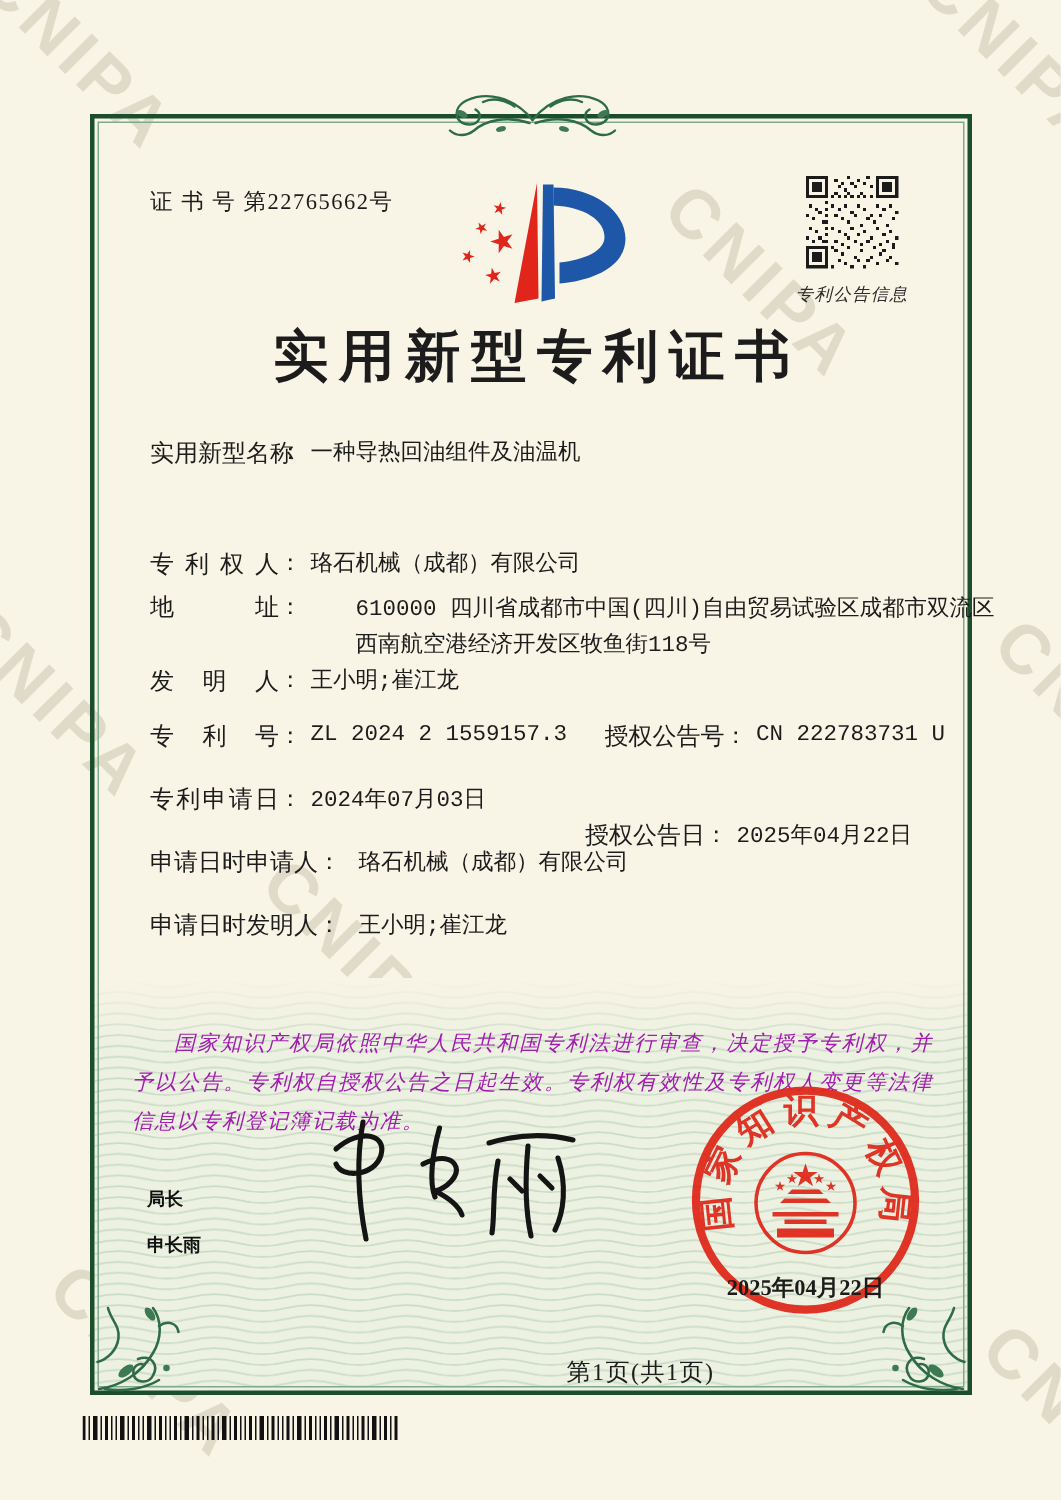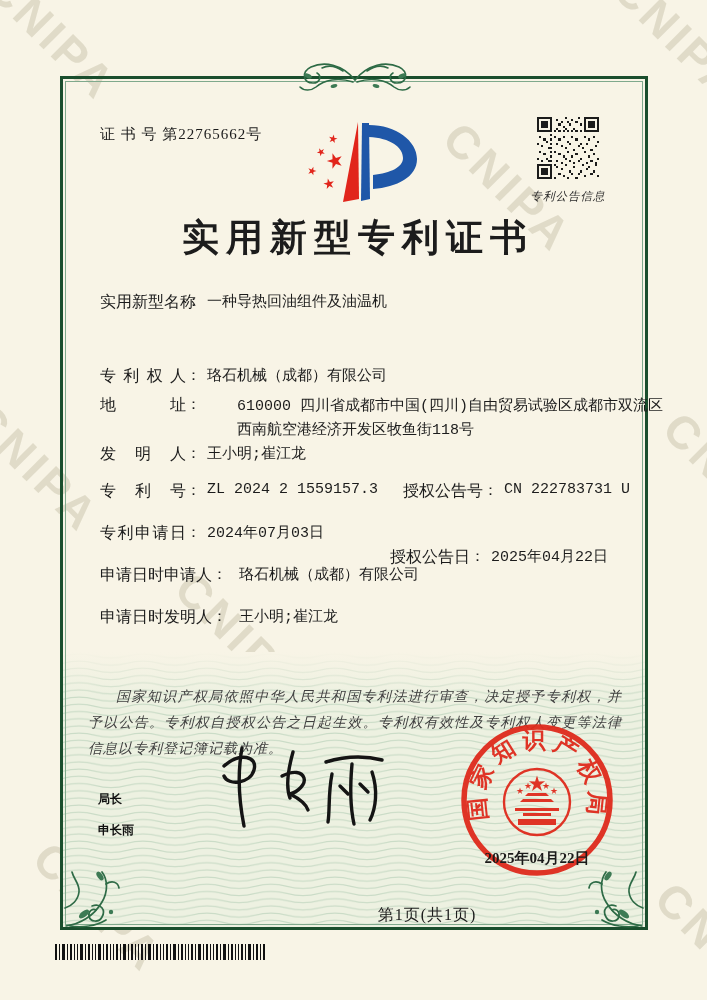--- a/index.html
+++ b/index.html
@@ -41,21 +41,21 @@
     display:inline-block;width:86px;font-size:16px;
     text-align:justify;text-align-last:justify;vertical-align:top;
   }
   .row .lab.natural{width:auto;text-align-last:auto;}
   .row .col{display:inline-block;vertical-align:top;}
   .row .val{display:inline-block;vertical-align:top;margin-left:6px;font-family:Liberation Mono, monospace;}
   .row .val.wrap{white-space:normal;width:438px;line-height:24px;margin-left:36px;}
   .legal{
     position:absolute;left:88px;top:670px;width:534px;z-index:3;
     font-size:14px;line-height:26px;letter-spacing:1px;
-    text-indent:2em;text-align:justify;font-style:italic;color:#404040;
+    text-indent:2em;text-align:justify;font-style:italic;color:#a21caf;
   }
   .director{
     position:absolute;left:98px;top:784px;z-index:4;
     font-family:"Liberation Sans","DejaVu Sans",sans-serif;
     font-size:12px;font-weight:700;line-height:31px;color:#111;
   }
   .signature{position:absolute;left:198px;top:736px;z-index:4;}
   .seal{position:absolute;left:455px;top:718px;z-index:5;opacity:.95;}
   .page-footer{
     position:absolute;left:60px;top:905px;width:696px;text-align:center;

